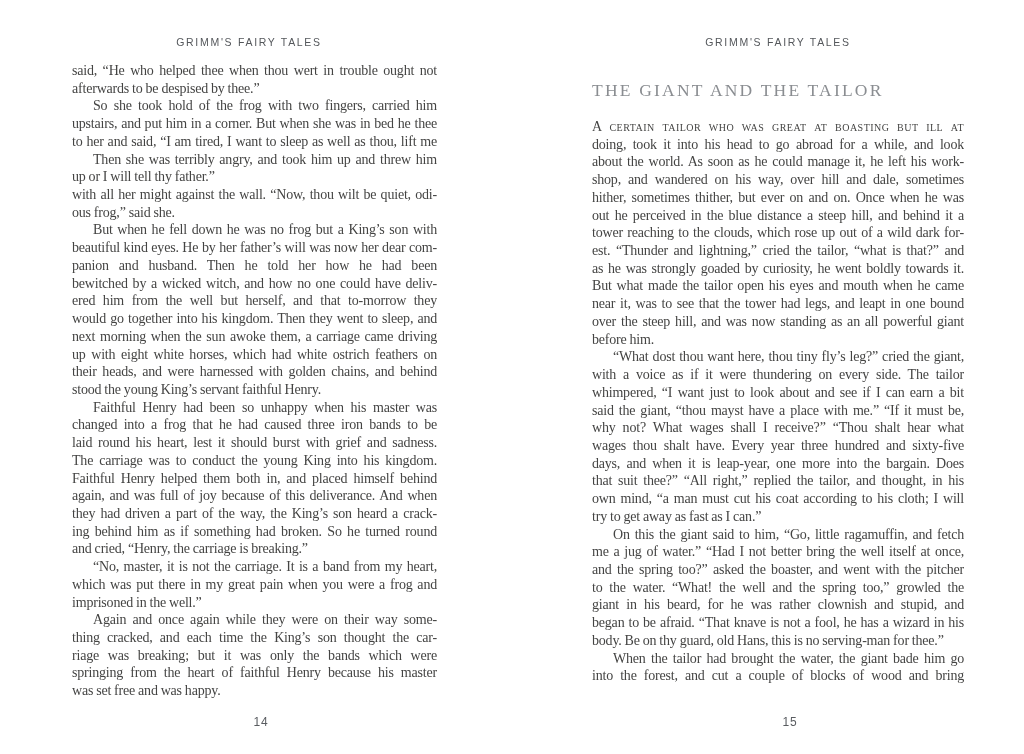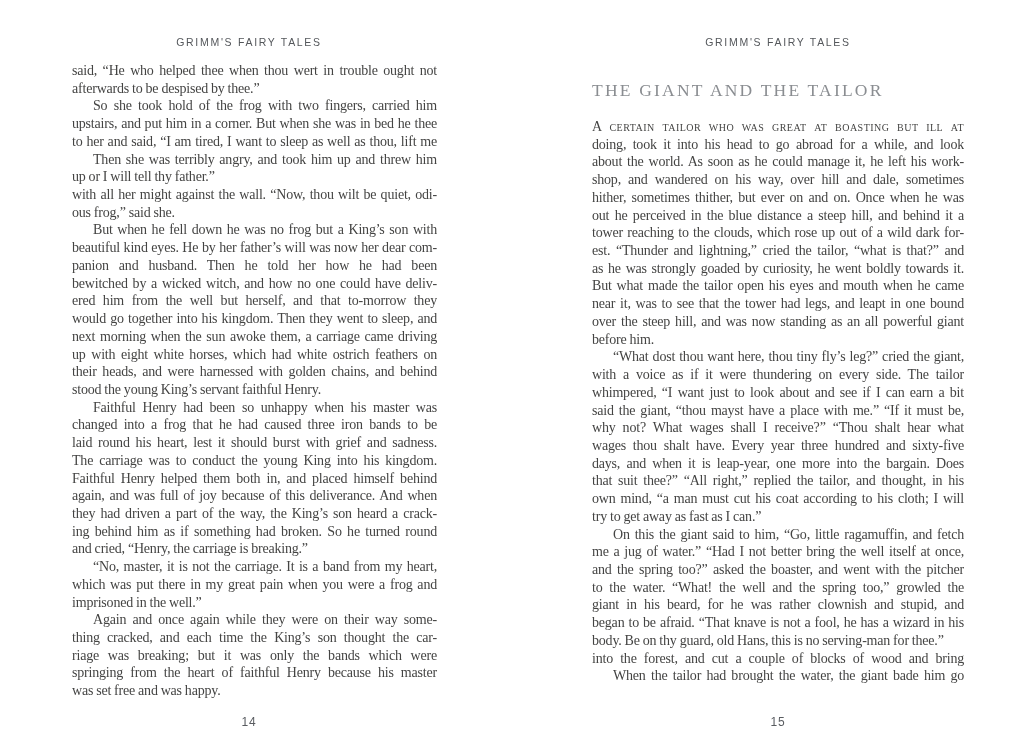--- a/index.html
+++ b/index.html
@@ -72,21 +72,21 @@
     overflow: hidden;
     white-space: normal;
   }
   .line.indent { text-indent: 21px; }
   .line.pend   { text-align-last: left; -moz-text-align-last: left; }
   .line.caps   { font-variant: small-caps; letter-spacing: 0.5px; word-spacing: 0; }
 
   .page-number {
     position: absolute;
     top: 715px;
-    left: 0;
+    left: 12px;
     width: 100%;
     text-align: center;
     font-family: "Liberation Sans", "DejaVu Sans", sans-serif;
     font-size: 12px;
     letter-spacing: 0.8px;
     color: #595c60;
   }
 </style>
 </head>
 <body>
@@ -163,19 +163,19 @@
         <div class="line">that suit thee?” “All right,” replied the tailor, and thought, in his</div>
         <div class="line">own mind, “a man must cut his coat according to his cloth; I will</div>
         <div class="line pend">try to get away as fast as I can.”</div>
         <div class="line indent">On this the giant said to him, “Go, little ragamuffin, and fetch</div>
         <div class="line">me a jug of water.” “Had I not better bring the well itself at once,</div>
         <div class="line">and the spring too?” asked the boaster, and went with the pitcher</div>
         <div class="line">to the water. “What! the well and the spring too,” growled the</div>
         <div class="line">giant in his beard, for he was rather clownish and stupid, and</div>
         <div class="line">began to be afraid. “That knave is not a fool, he has a wizard in his</div>
         <div class="line pend">body. Be on thy guard, old Hans, this is no serving-man for thee.”</div>
+        <div class="line indent">When the tailor had brought the water, the giant bade him go</div>
         <div class="line">into the forest, and cut a couple of blocks of wood and bring</div>
-        <div class="line indent">When the tailor had brought the water, the giant bade him go</div>
       </div>
     <div class="page-number">15</div>
   </section>
 
 </div>
 
 </body></html>

